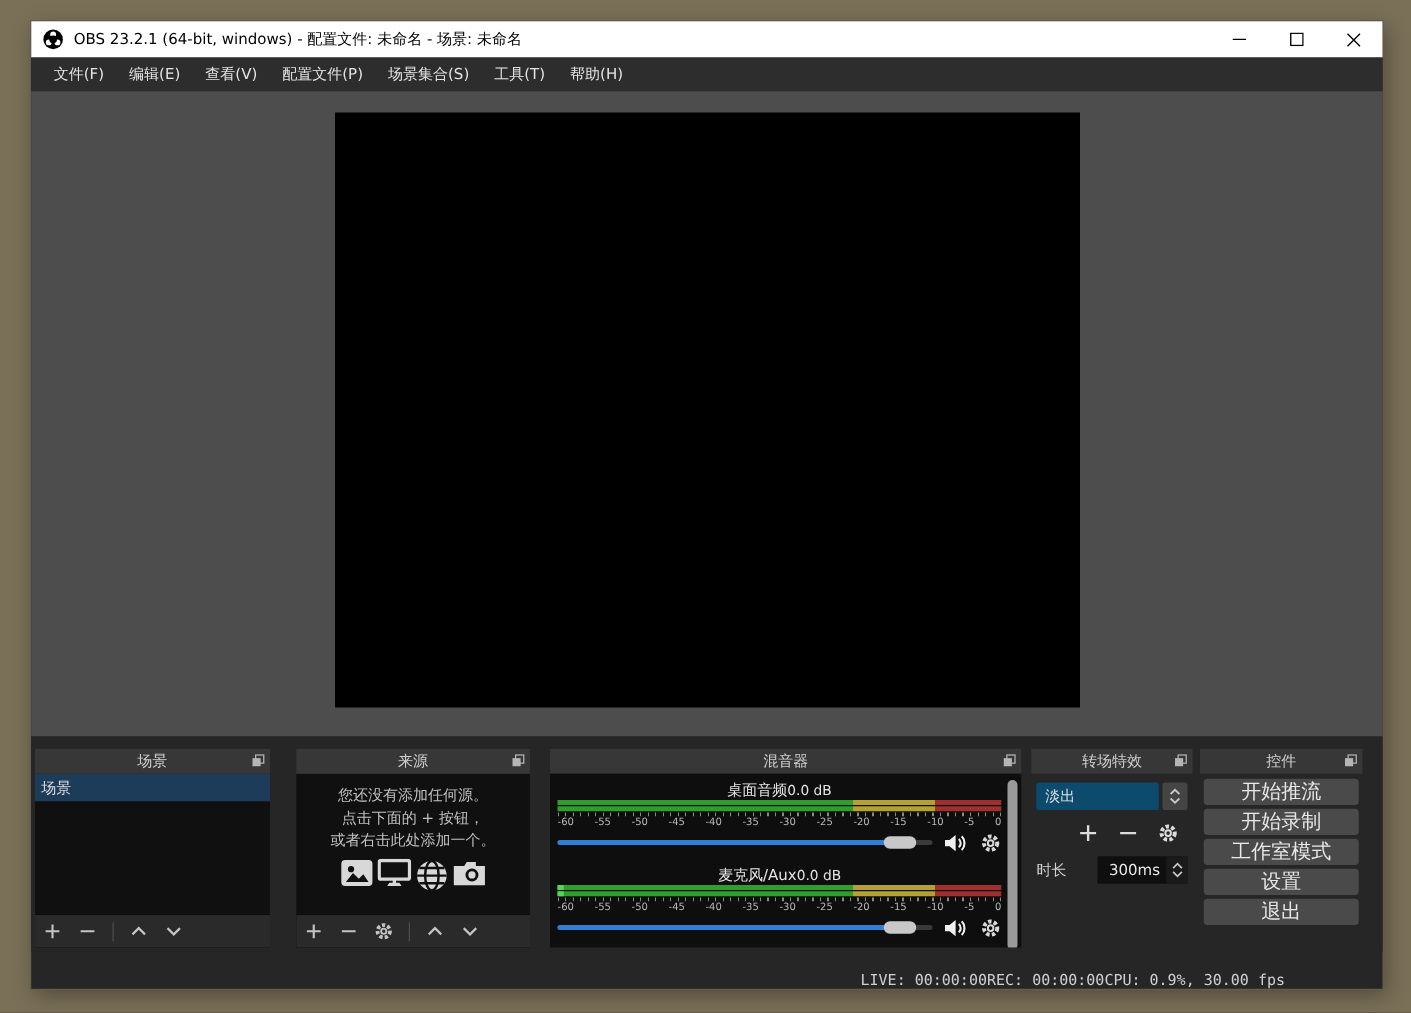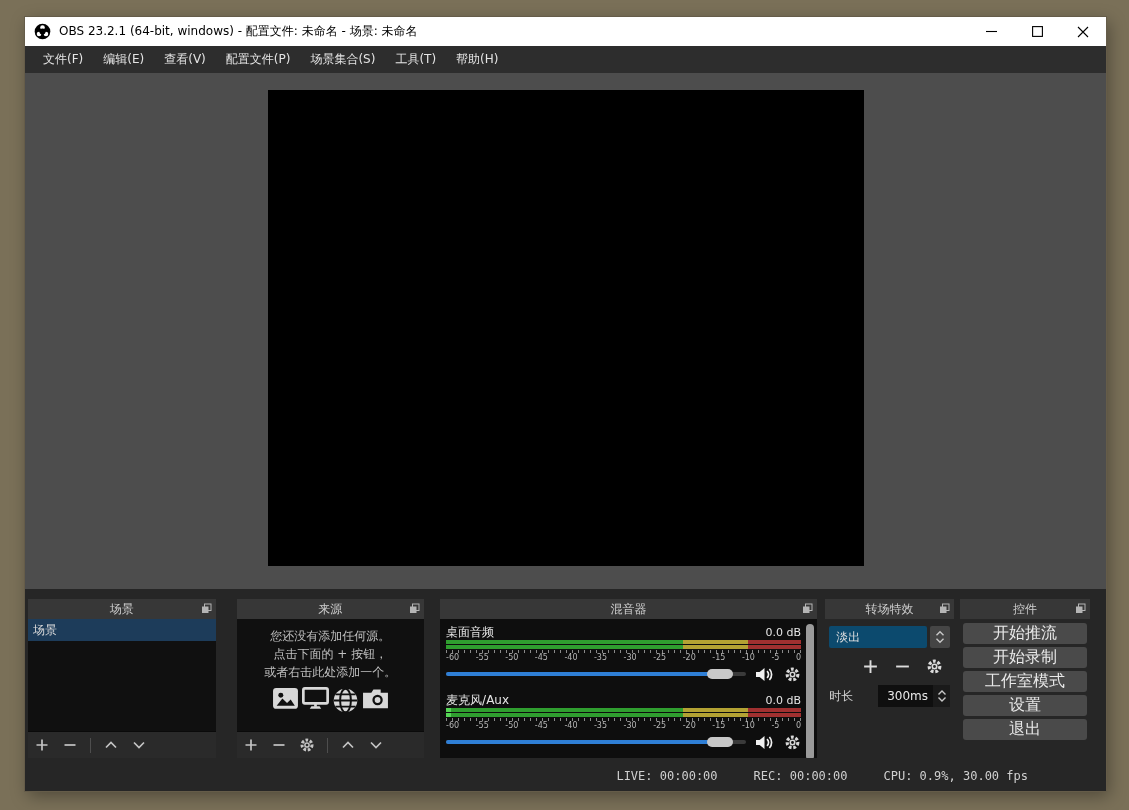--- a/index.html
+++ b/index.html
@@ -50,21 +50,21 @@
   }
   .tb-ic { width:16px; height:16px; }
   .tb-sep { width:1px; height:15px; background:#4e4e4e; }
   .empty-text { text-align:center; font-size:12px; color:#c0c0c0; line-height:18px; margin-top:8px; }
   .src-icons { display:flex; justify-content:center; align-items:center; gap:3px; margin-top:6px; color:#d8d8d8; }
   .src-ic { width:27px; height:24px; }
   
   .mixer-body { padding:5px 16px 0 6px; position:relative; background:#0e0e0e; }
   .mixer-scrollbar { position:absolute; right:3px; top:5px; width:8px; height:136px; background:#9a9a9a; border-radius:4px; }
   .channel { margin-bottom:7px; }
-  .ch-top { display:flex; justify-content:space-between; align-items:baseline; height:16px; }
+  .ch-top { display:flex; justify-content:center; align-items:baseline; height:16px; }
   .ch-name { font-size:12px; color:#e6e6e6; }
   .ch-level { font-size:11px; color:#e6e6e6; }
   .meter-bar {
     height:4px; margin-bottom:1px; position:relative;
     background:linear-gradient(to right, #2f9e2f 0 66.7%, #b3a233 66.7% 85%, #a03030 85% 100%);
   }
   .mic .meter-bar::after { content:""; position:absolute; left:0; top:0; width:5px; height:100%; background:#55d555; }
   .meter-ticks { height:3px; background:repeating-linear-gradient(to right, #8a8a8a 0 1px, transparent 1px 6px); }
   .meter-labels { display:flex; justify-content:space-between; font-size:8px; color:#b8b8b8; height:10px; line-height:10px; }
   .slider-row { display:flex; align-items:center; gap:9px; height:22px; }
@@ -84,22 +84,22 @@
   .dur-input { flex:1 1 auto; height:22px; background:#0f0f0f; color:#e8e8e8; font-size:12px; display:flex; align-items:center; padding-left:9px; position:relative; }
   .dur-spin { position:absolute; right:0; top:0; width:17px; height:100%; display:flex; flex-direction:column; align-items:center; justify-content:center; color:#c8c8c8; background:#1a1a1a; }
   
   .controls-body { padding:4px 3px 0 3px; display:flex; flex-direction:column; gap:3px; }
   .ctl-btn {
     height:21px; background:#4a4a4a; border:none; border-radius:3px; color:#e8e8e8;
     font-size:16px; font-family:inherit; display:flex; align-items:center; justify-content:center;
   }
   
   .statusbar {
-    height:30px; flex:0 0 auto; display:flex; align-items:center; justify-content:flex-end;
-    gap:36px; padding-right:78px; font-family:"DejaVu Sans Mono", monospace; font-size:12px; color:#d0d0d0;padding-left:24px;
+    height:30px; flex:0 0 auto; display:flex; align-items:flex-end; justify-content:flex-end;
+    padding-right:78px; font-family:"DejaVu Sans Mono", monospace; font-size:12px; color:#d0d0d0;padding-left:24px;
   }
   svg { display:block; }
 </style>
 </head>
 <body>
 
 <div class="window">
 
   <div class="titlebar">
     <span class="logo">

